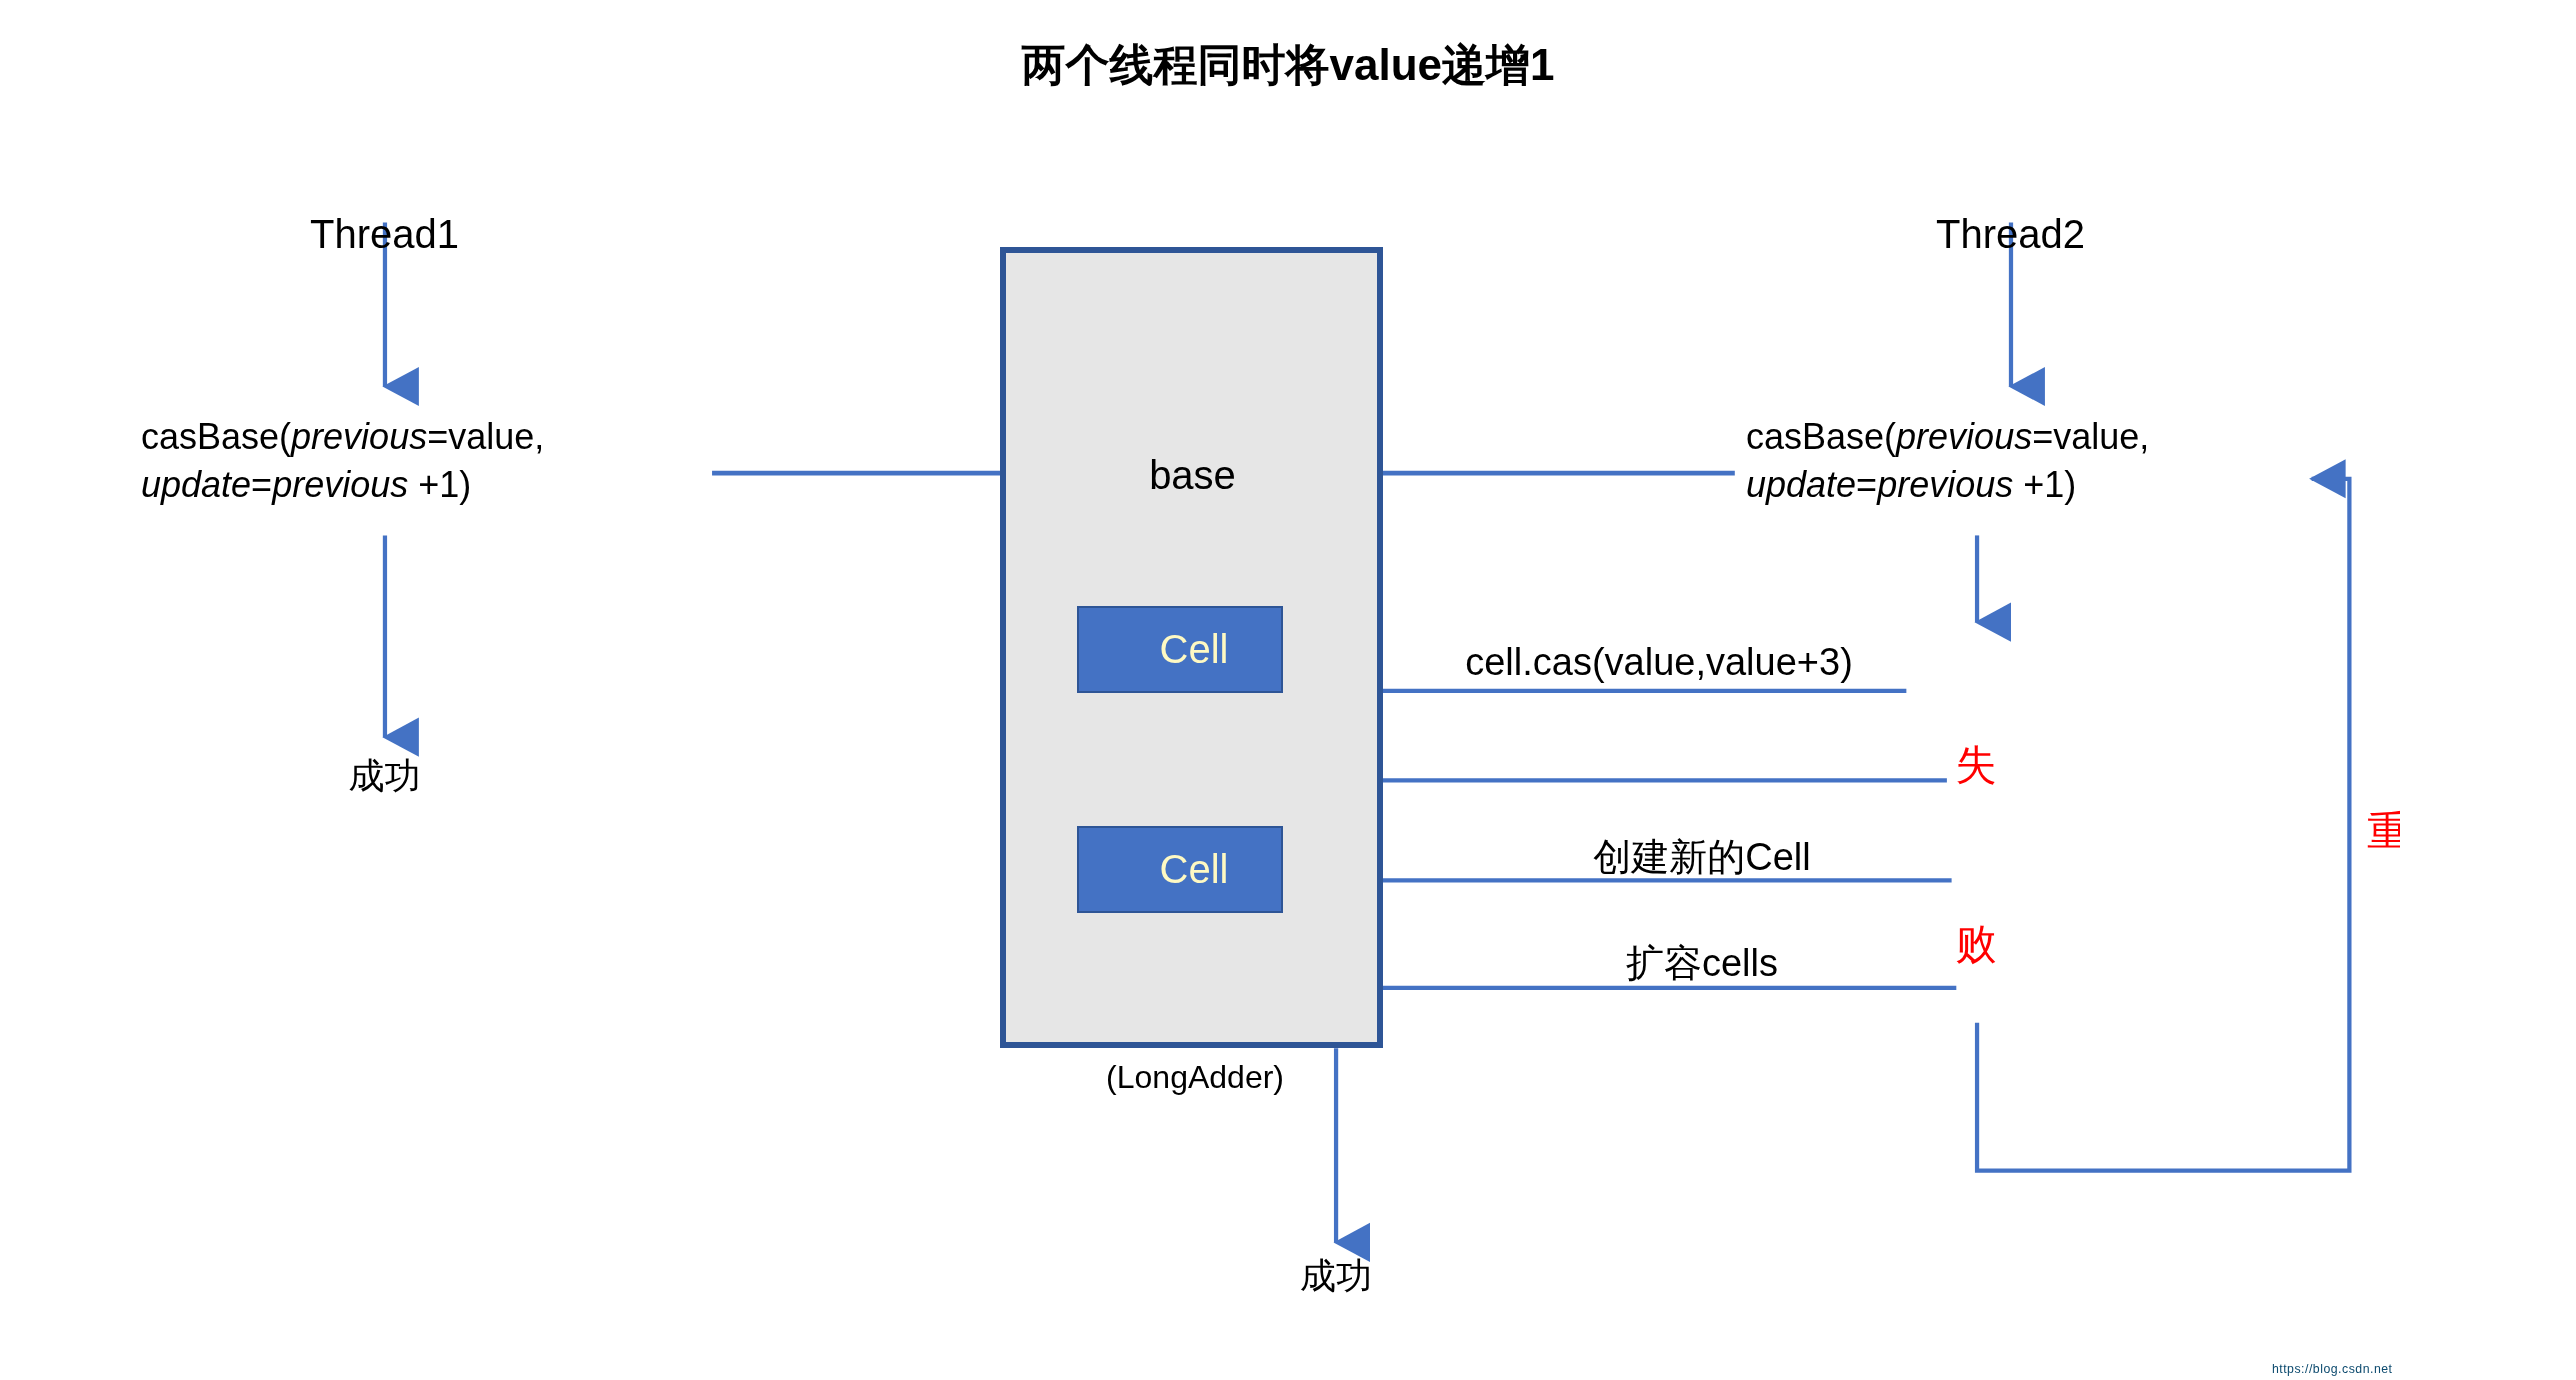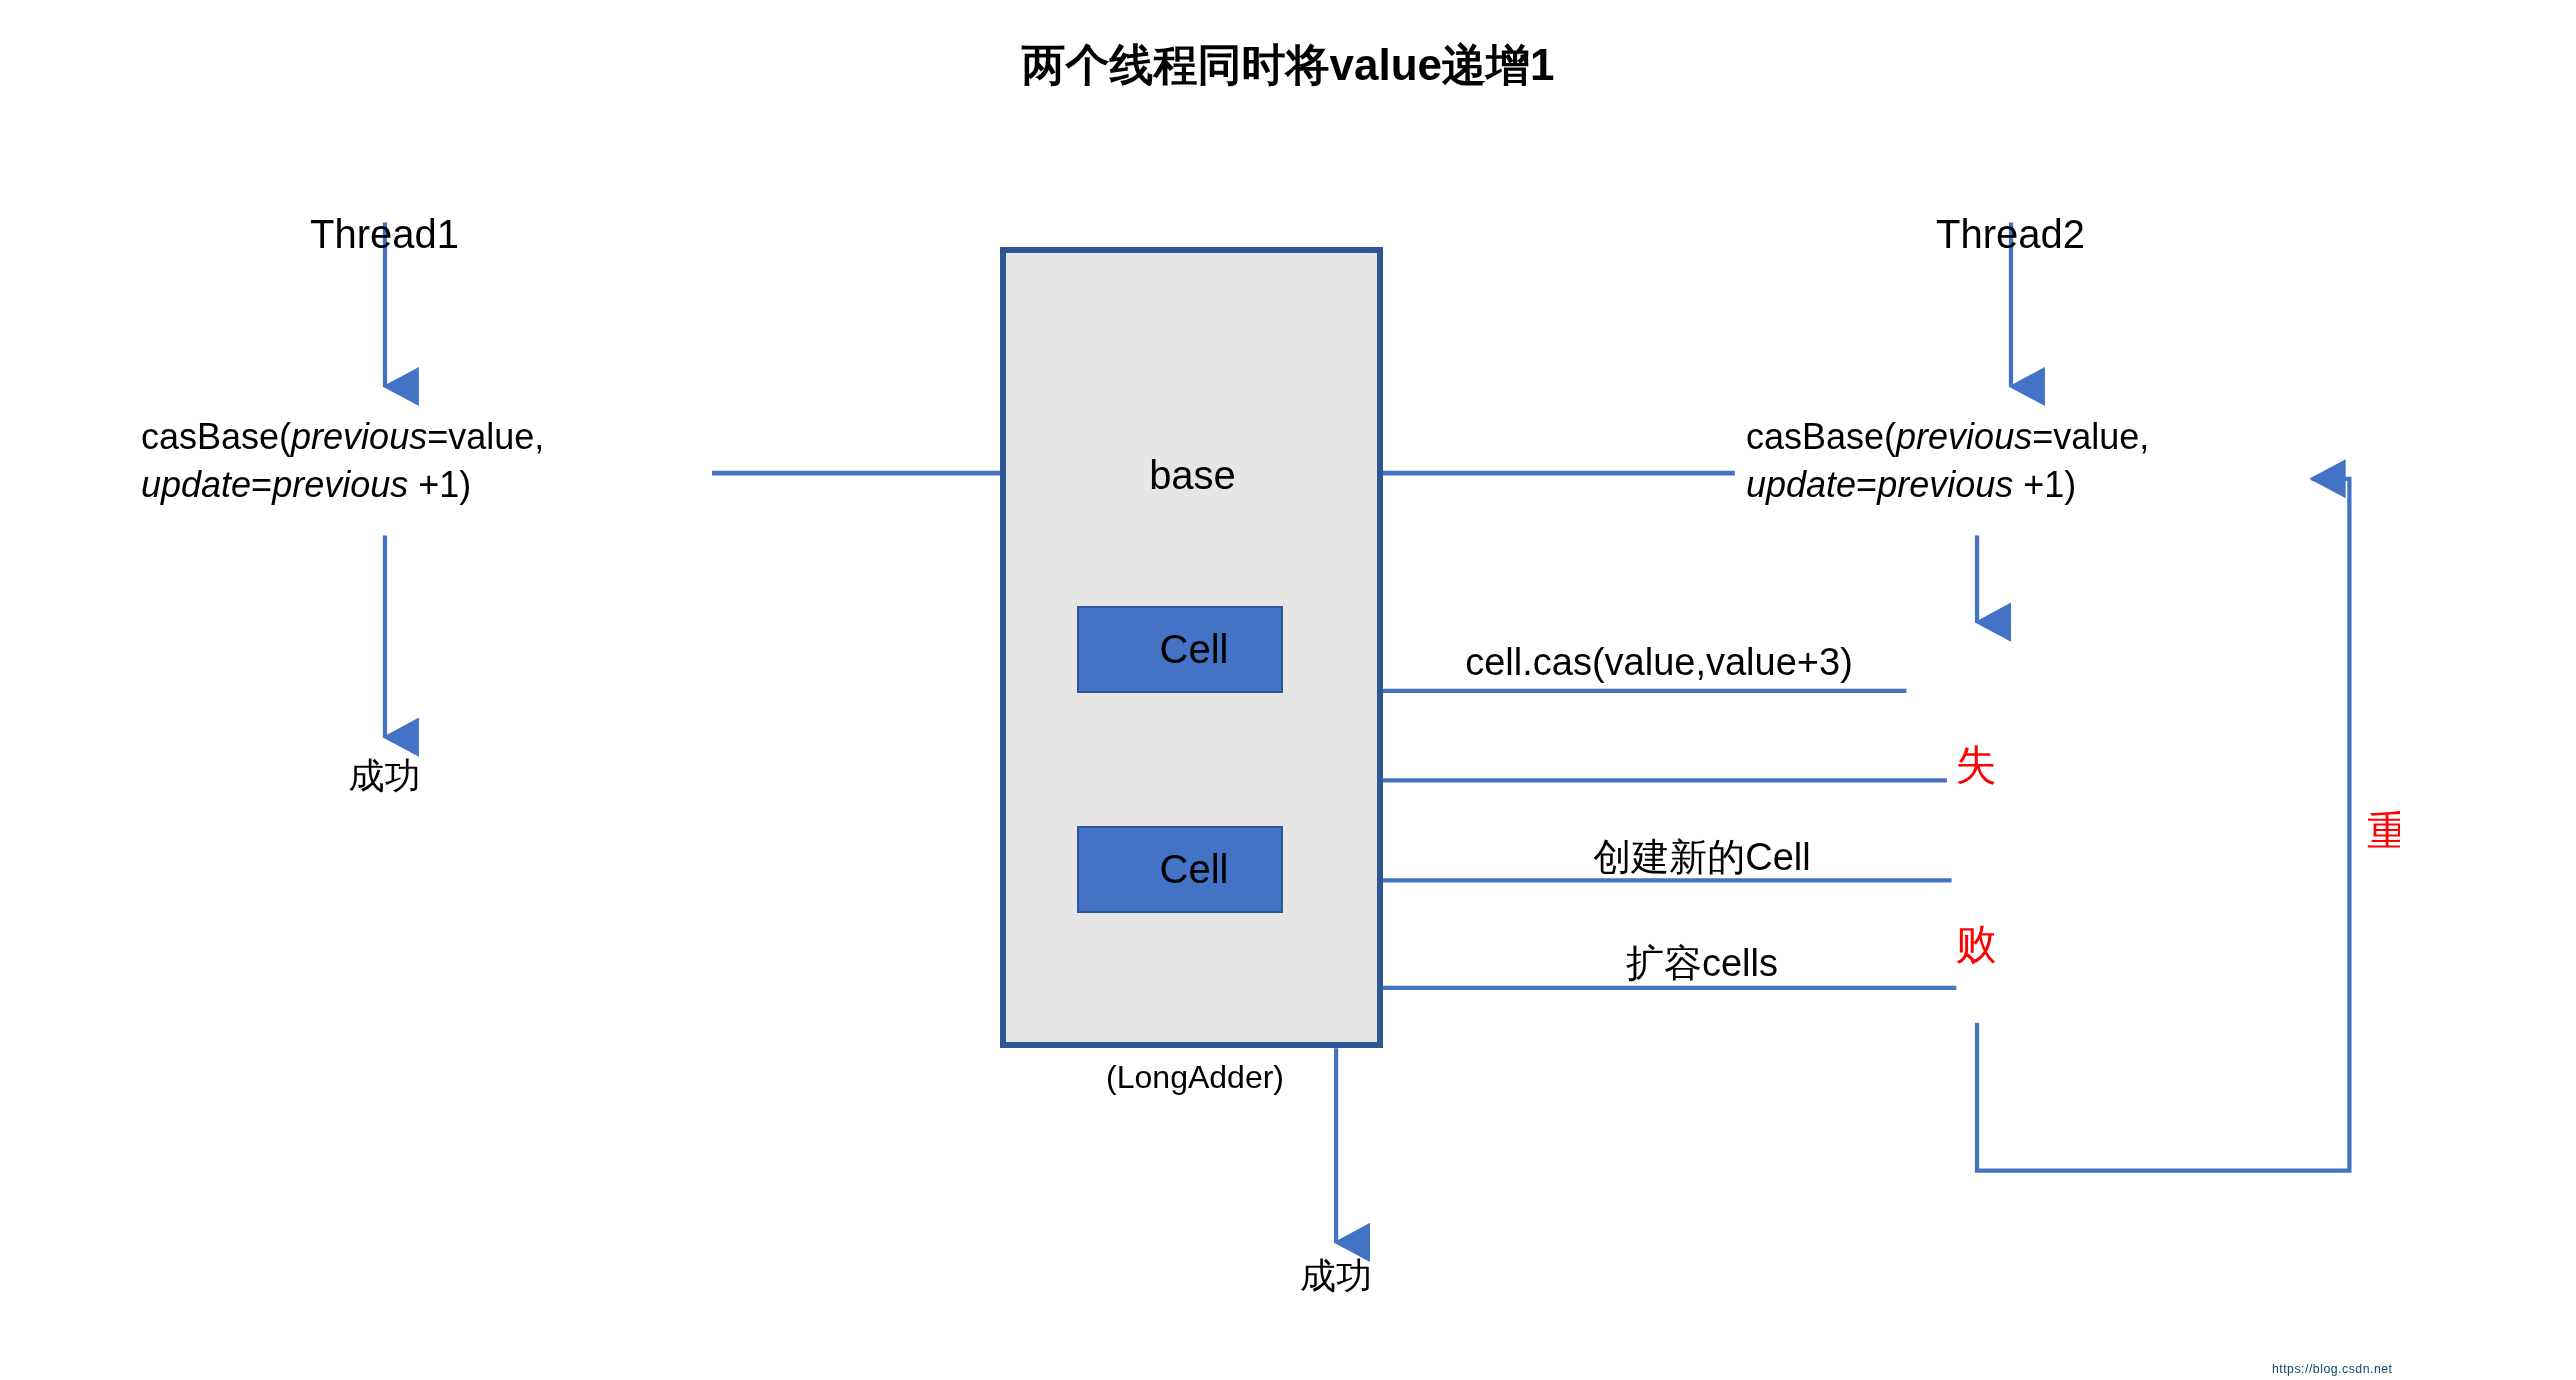--- a/index.html
+++ b/index.html
@@ -76,21 +76,21 @@
   .cell-box {
     position: absolute;
     background: #4472C4;
     border: 2.8px solid #2E5596;
     box-sizing: border-box;
     display: flex;
     align-items: center;
     justify-content: center;
   }
   .cell-box span {
-    color: #000000;
+    color: #fef9c3;
     font-size: 40px;
     margin-left: 28px;
   }
   .longadder-box {
     position: absolute;
     left: 1000px;
     top: 247px;
     width: 383px;
     height: 801px;
     background: #E6E6E6;

